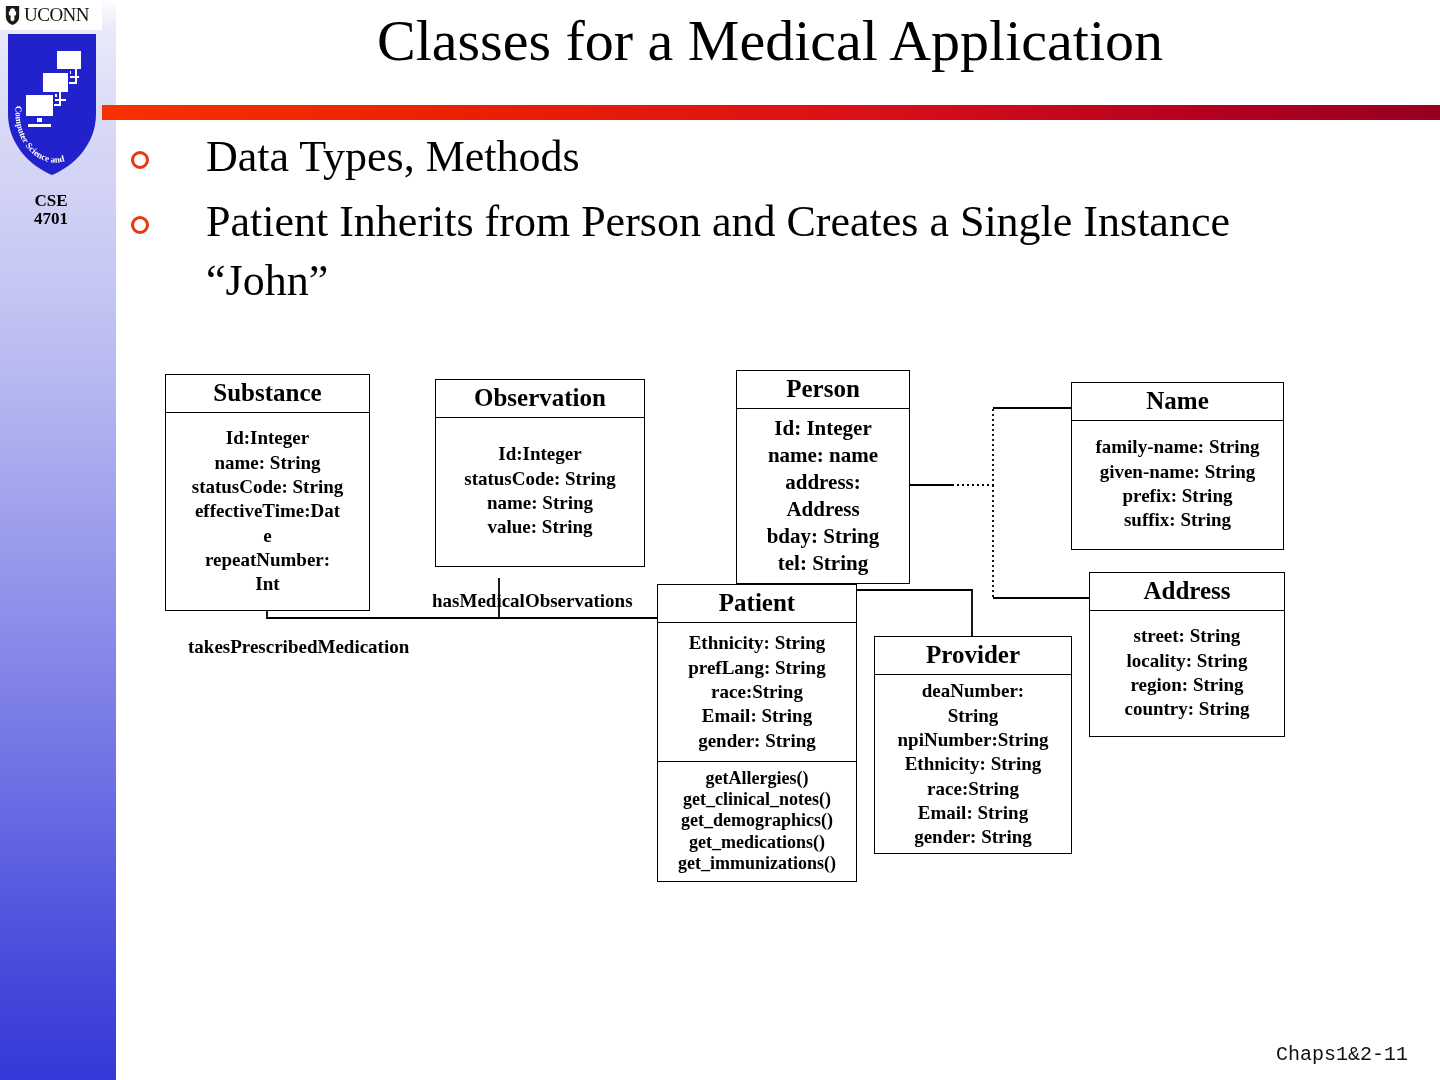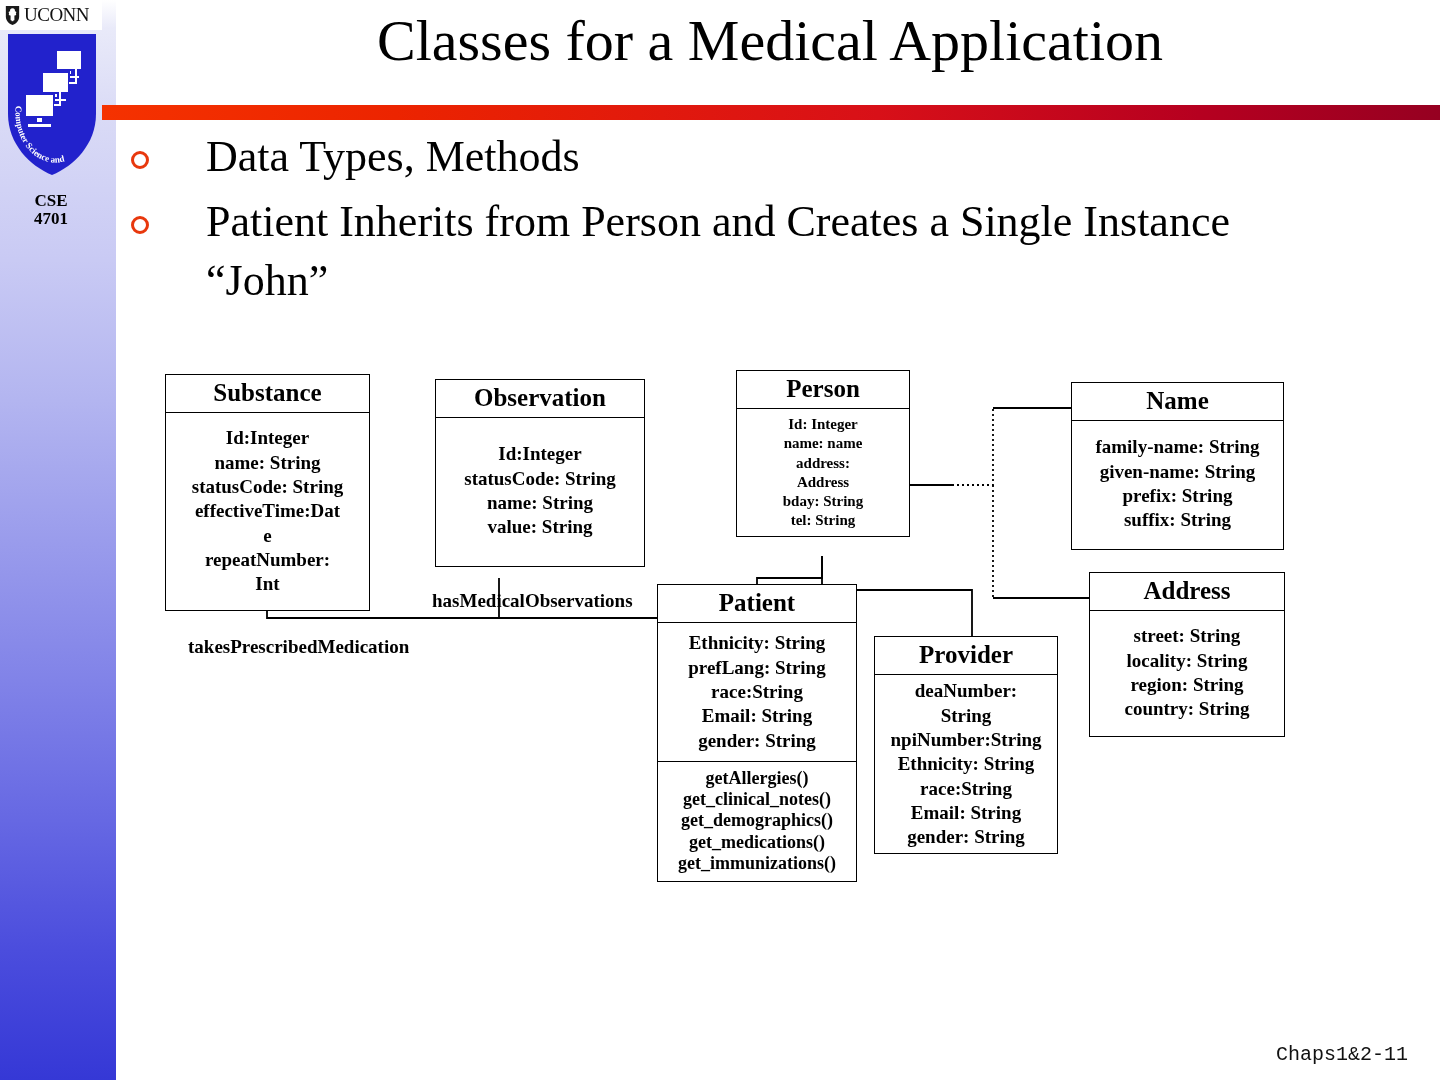--- a/index.html
+++ b/index.html
@@ -181,25 +181,25 @@
     white-space: nowrap;
   }
 
   
   #box-substance  { left: 165px; top: 374px;  width: 205px; }
   #box-observation{ left: 394px; top: 379px;  width: 210px; margin-left: 41px; }
   #box-person     { left: 736px; top: 370px;  width: 174px; }
   #box-name       { left: 1071px; top: 382px; width: 213px; }
   #box-address    { left: 1089px; top: 572px; width: 196px; }
   #box-patient    { left: 657px; top: 584px;  width: 200px; }
-  #box-provider   { left: 874px; top: 636px;  width: 184px; }
+  #box-provider   { left: 874px; top: 636px;  width: 198px; }
 
   #box-substance .uml-attrs   { padding-top: 13px; padding-bottom: 14px; }
   #box-observation .uml-attrs { padding-top: 24px; padding-bottom: 26px; }
-  #box-person .uml-attrs      { padding-top: 6px; padding-bottom: 6px; font-size: 15px; }
+  #box-person .uml-attrs      { padding-top: 6px; padding-bottom: 6px; font-size: 21px; }
   #box-name .uml-attrs        { padding-top: 14px; padding-bottom: 16px; }
   #box-address .uml-attrs     { padding-top: 13px; padding-bottom: 14px; }
   #box-provider .uml-attrs    { padding-top: 4px; padding-bottom: 4px; }
 
   
   #label-takes  { left: 188px; top: 636px; }
   #label-hasmed { left: 432px; top: 590px; }
 
   
   #footer {

